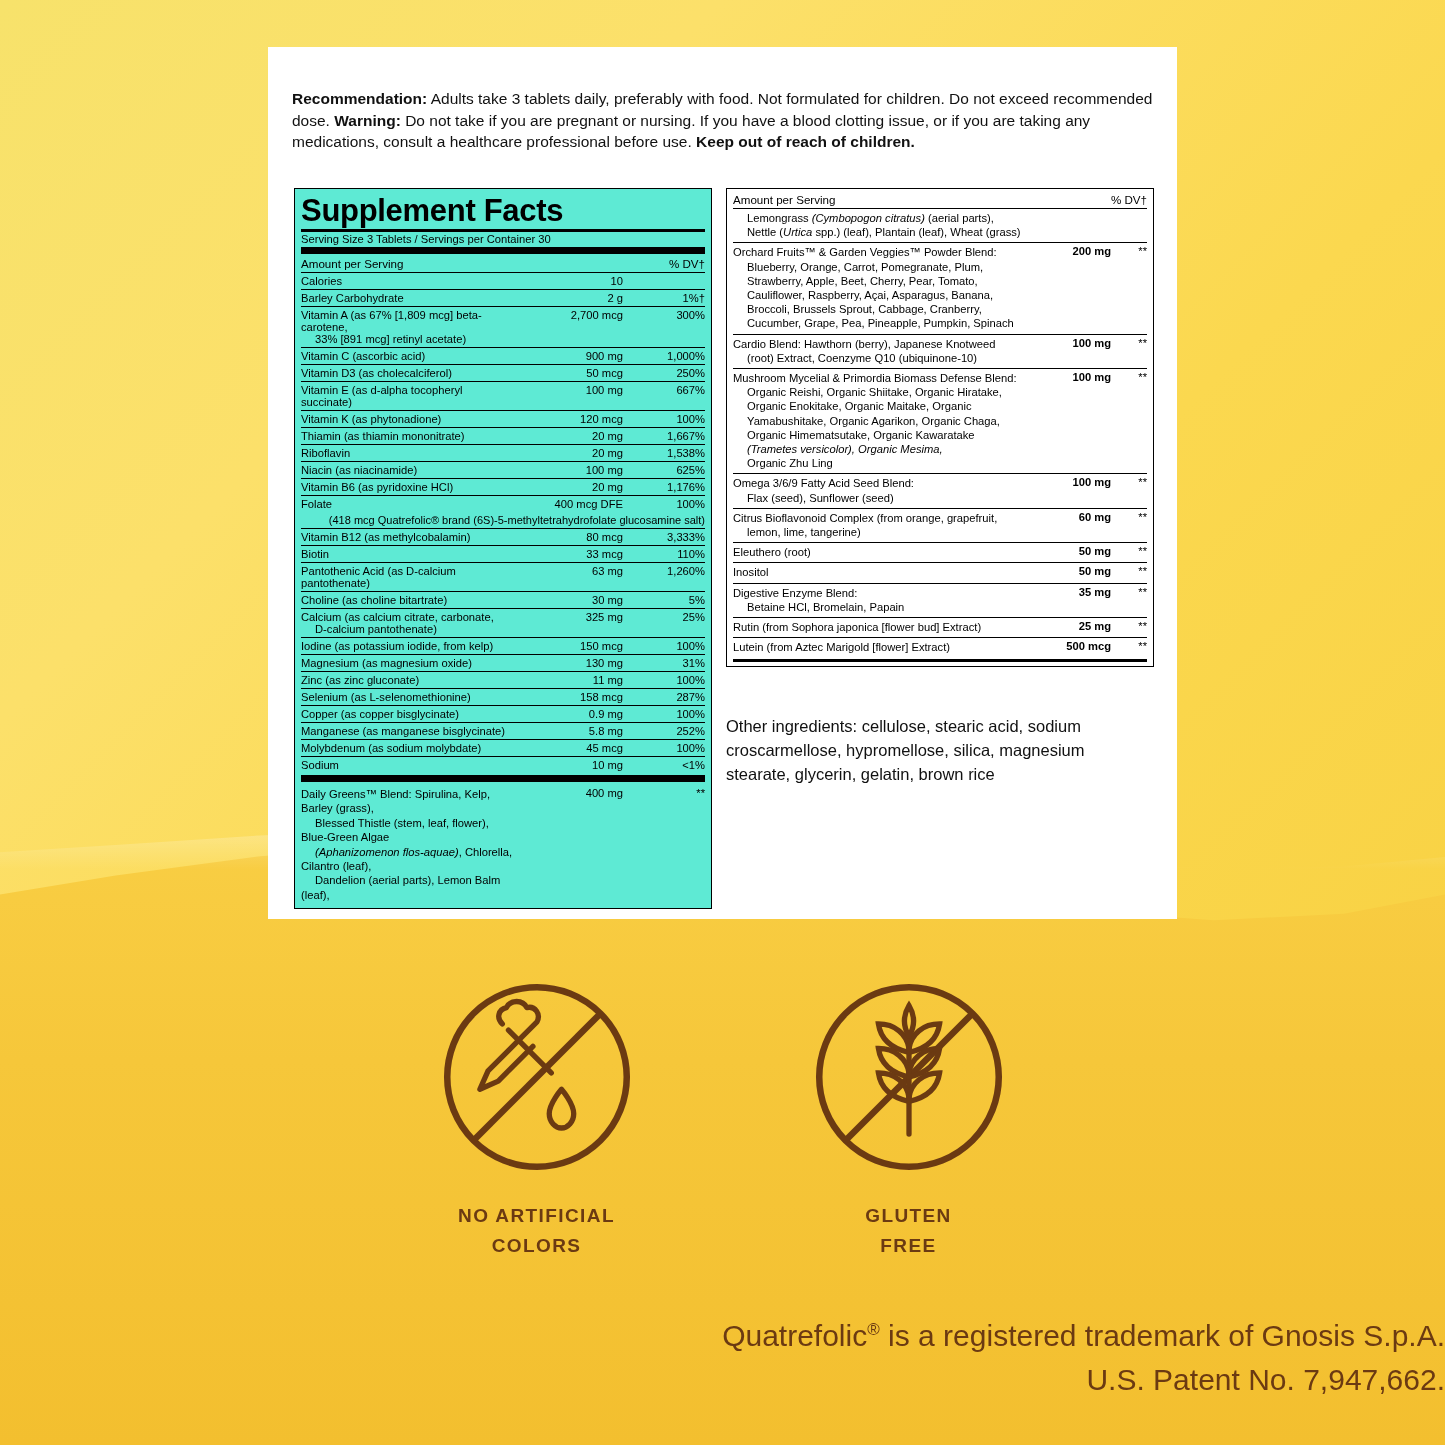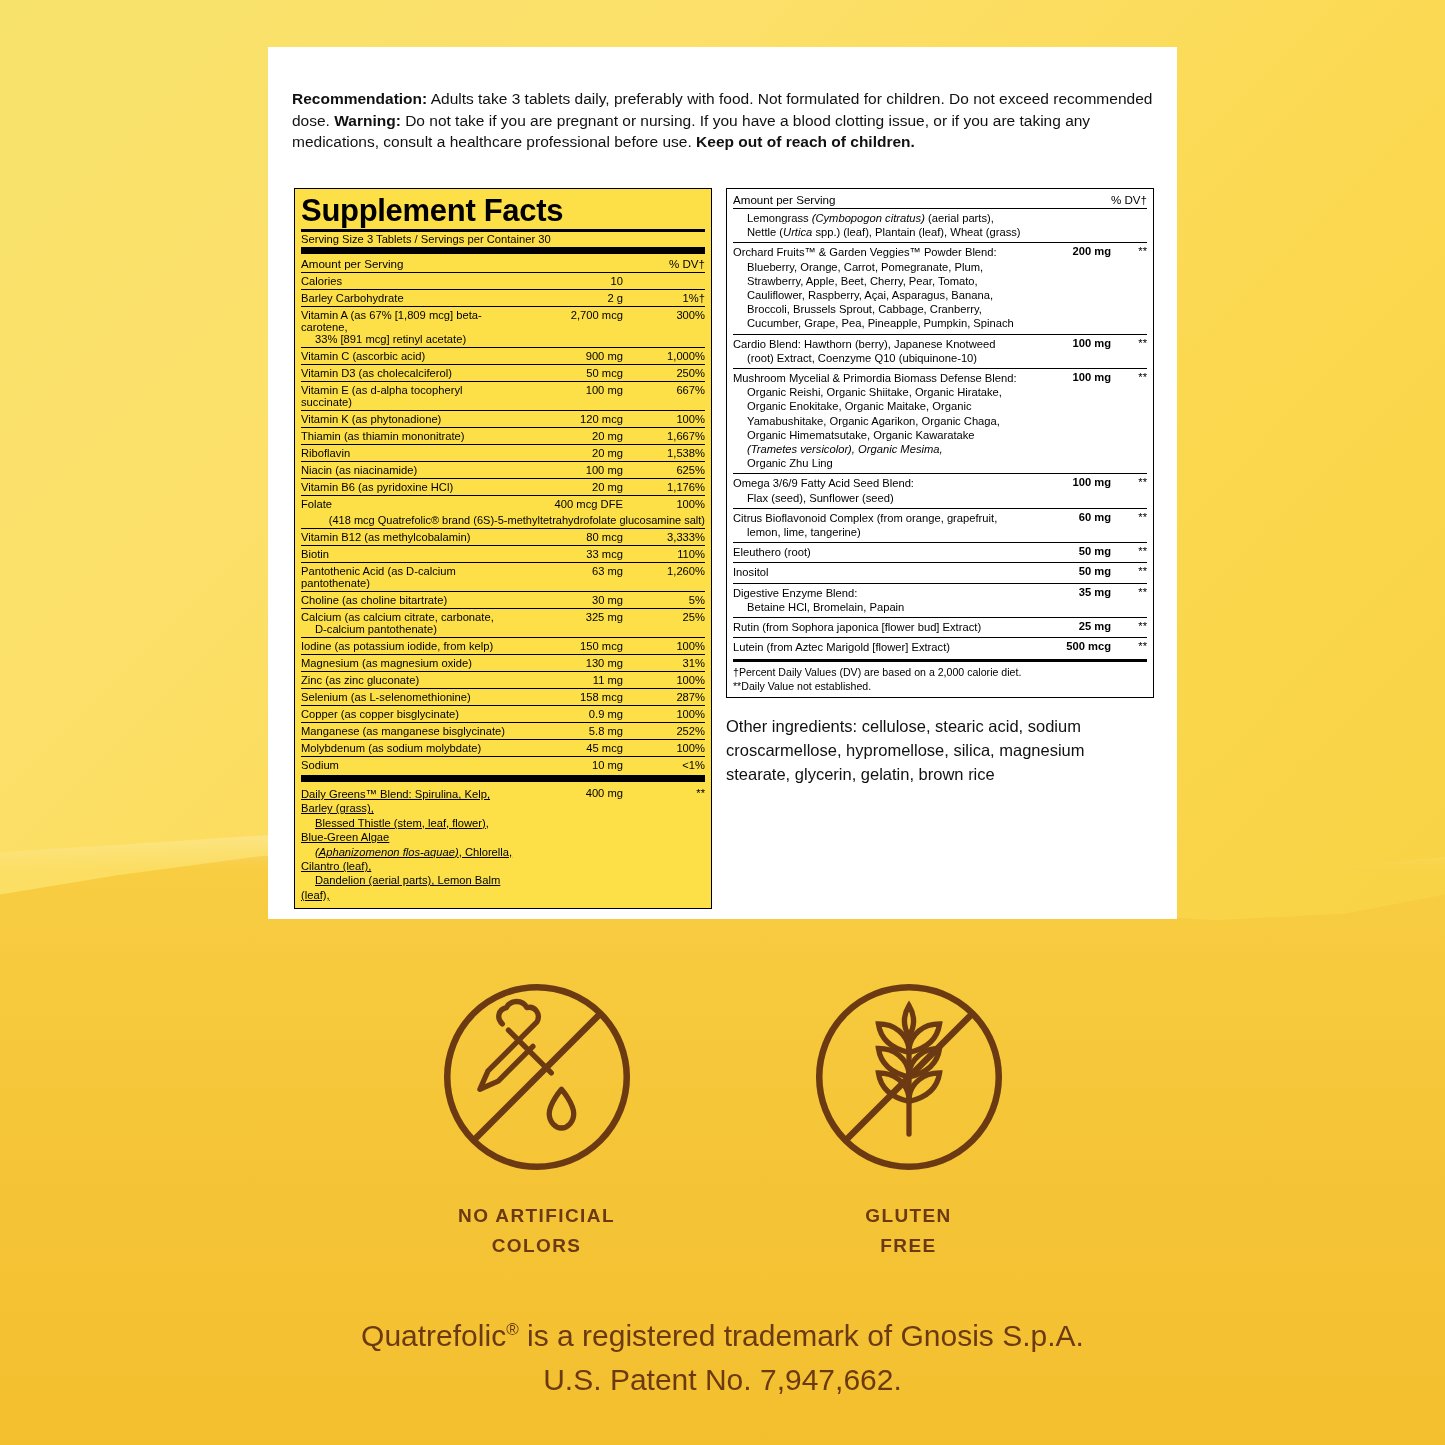--- a/index.html
+++ b/index.html
@@ -25,42 +25,42 @@
   }
   .rec{
     position:absolute;left:292px;top:88px;width:862px;
     font-size:15.5px;line-height:21.5px;color:#111;
   }
   .rec b{font-weight:bold;}
 
   
   .sf{
     position:absolute;left:294px;top:188px;width:418px;
-    border:1.6px solid #000;background:#fde047;box-sizing:border-box;
+    border:1.6px solid #000;background:#5eead4;box-sizing:border-box;
     padding:3px 6px 4px 6px;
   }
   .sf-title{
     font-family:"Liberation Sans", sans-serif;
     font-weight:bold;font-size:31px;line-height:34px;letter-spacing:-0.3px;
     color:#000;margin:2px 0 1px 0;
   }
   .rule-h{border-bottom:1.4px solid #000;}
   .rule-thick{border-bottom:7px solid #000;}
   .rule-med{border-bottom:3.4px solid #000;}
   .sf-serv{font-size:11.2px;padding:1px 0 2px 0;}
   .aps{display:flex;justify-content:space-between;font-weight:normal;font-size:11.6px;padding:3px 0 2px 0;}
   table.nut{width:100%;border-collapse:collapse;font-size:11.2px;}
   table.nut td{padding:2px 0 2px 0;vertical-align:top;border-bottom:0.9px solid #000;}
   table.nut td.name{text-align:left;}
   table.nut td.amt{text-align:right;white-space:nowrap;padding-right:26px;width:108px;margin-top:16px;}
   table.nut td.dv{text-align:right;white-space:nowrap;width:56px;}
   table.nut tr.noline td{border-bottom:none;}
   .sub{padding-left:14px;}
   .indent-note{font-size:11px;text-align:right;padding:1px 0 3px 0;}
-  .blend{font-size:11.2px;line-height:14.4px;text-decoration:underline;}
+  .blend{font-size:11.2px;line-height:14.4px;}
   .blend .i{font-style:italic;}
 
   
   .sfr{
     position:absolute;left:726px;top:188px;width:428px;
     border:1.6px solid #000;background:#fff;box-sizing:border-box;
     padding:2px 6px 4px 6px;
   }
   table.nut2{width:100%;border-collapse:collapse;font-size:11.2px;}
   table.nut2 td{padding:2px 0 3px 0;vertical-align:top;border-bottom:0.9px solid #000;}
@@ -76,21 +76,21 @@
 
   
   .badges{position:absolute;left:0;right:0;top:975px;display:flex;justify-content:center;gap:168px;}
   .badge{display:flex;flex-direction:column;align-items:center;}
   .badge svg{display:block;}
   .badge-label{
     margin-top:22px;text-align:center;color:#6b3a12;
     font-weight:bold;font-size:19px;letter-spacing:1.4px;line-height:30px;
   }
   .footer{
-    position:absolute;left:0;right:0;top:1308px;text-align:center;
+    position:absolute;left:0;right:0;top:1308px;text-align:right;
     color:#6b3a12;font-size:30px;line-height:44px;
   }
   .footer sup{font-size:17px;vertical-align:super;}
 </style>
 </head>
 <body>
 
 <div class="bg-wave"></div>
 <div class="bg-wave-line"></div>
 
@@ -358,24 +358,20 @@
         <td class="dv">**</td>
       </tr>
       <tr class="noline">
         <td class="name">Lutein (from Aztec Marigold [flower] Extract)</td>
         <td class="amt">500 mcg</td>
         <td class="dv">**</td>
       </tr>
     </tbody>
   </table>
   <div class="rule-med" style="margin-top:2px;"></div>
-  <div class="footnotes">
-    <div>†Percent Daily Values (DV) are based on a 2,000 calorie diet.</div>
-    <div>**Daily Value not established.</div>
-  </div>
 </div>
 
 <div class="other-ing">Other ingredients: cellulose, stearic acid, sodium croscarmellose, hypromellose, silica, magnesium stearate, glycerin, gelatin, brown rice</div>
 
 <div class="badges">
   <div class="badge">
     <svg width="204" height="204" viewBox="0 0 100 100">
       <circle cx="50" cy="50" r="44" fill="none" stroke="#6b3a12" stroke-width="3.2"></circle>
       <line x1="19" y1="81" x2="81" y2="19" stroke="#6b3a12" stroke-width="3.2"></line>
       <g fill="none" stroke="#6b3a12" stroke-width="2.6" stroke-linejoin="round" stroke-linecap="round">

